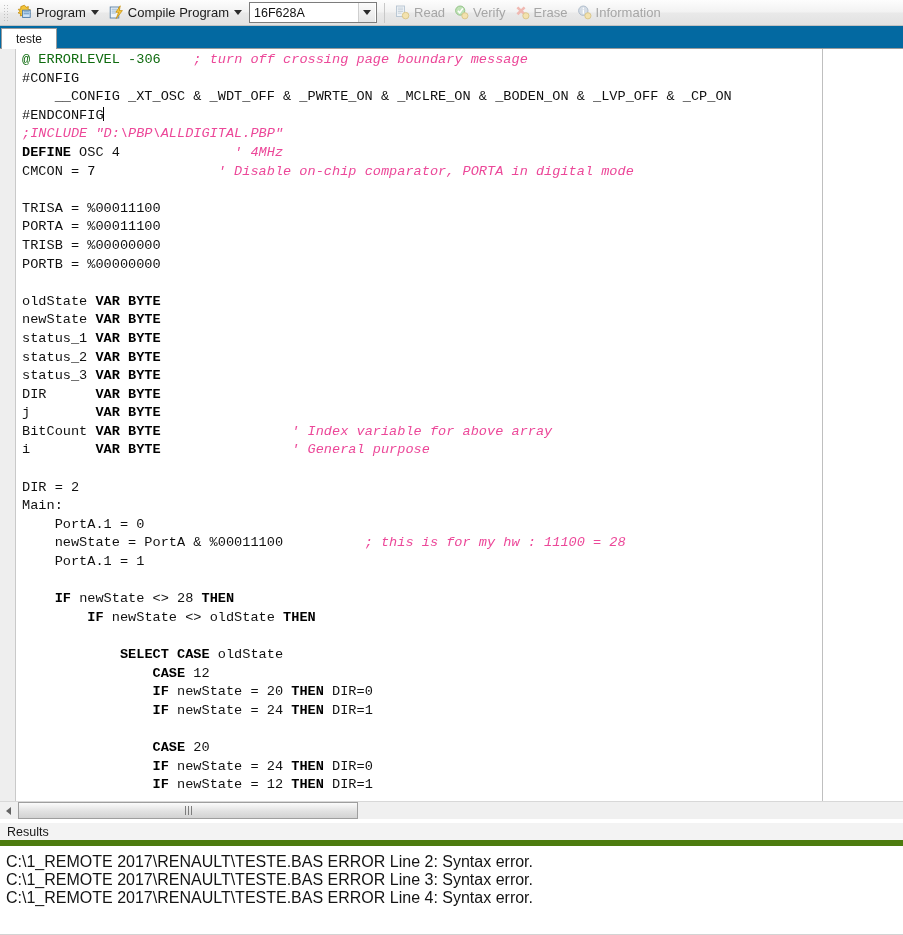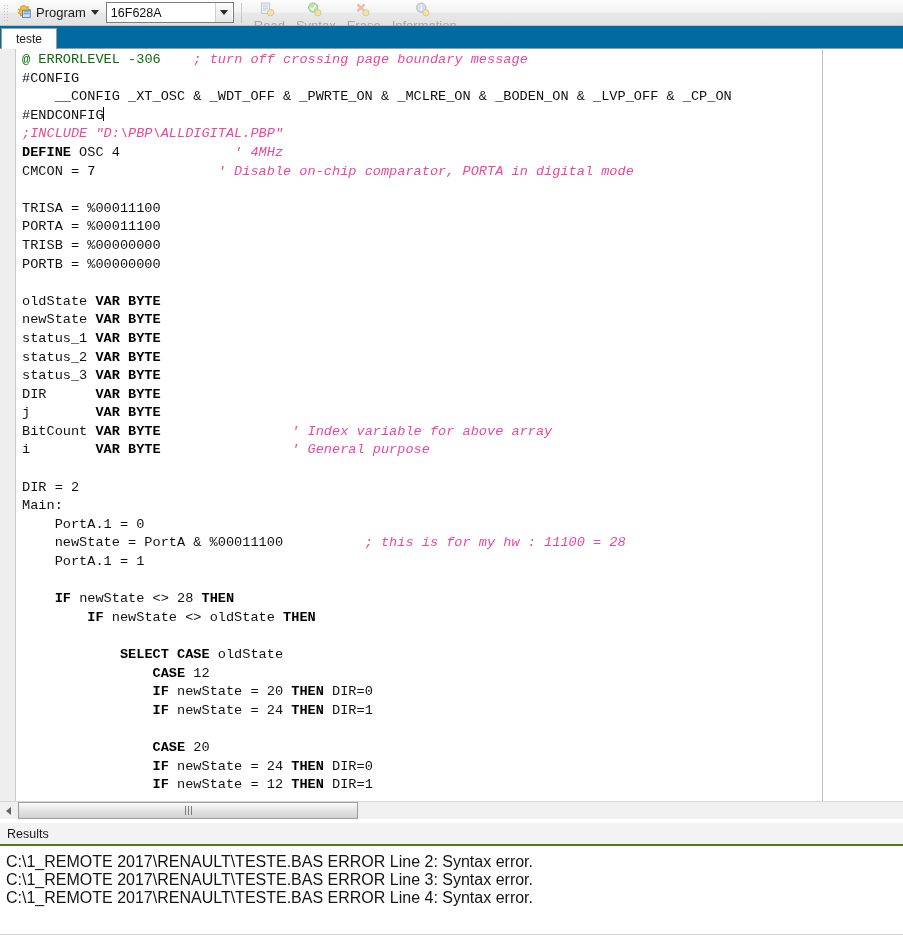--- a/index.html
+++ b/index.html
@@ -26,21 +26,21 @@
     background-image: radial-gradient(#b9b9b9 38%, transparent 40%);
     background-size: 3px 3px;
     background-position: 0 0;
     opacity: .85;
   }
   .tb-item {
     display: flex; align-items: center; height: 24px;
     padding: 0 4px; font-size: 13px; color: #1b1b1b;
     white-space: nowrap; cursor: default;
   }
-  .tb-item.disabled { color: #a6a6a6; flex-direction: column; }
+  .tb-item.disabled { color: #a6a6a6; }
   .tb-label { margin-left: 3px; }
   .caret {
     display: inline-block; margin-left: 5px; margin-right: 1px;
     width: 0; height: 0; border-left: 4px solid transparent;
     border-right: 4px solid transparent; border-top: 5px solid #2b2b2b;
   }
   .tb-sep {
     width: 1px; height: 20px; margin: 0 5px 0 7px;
     background: #c8c8c8;
   }
@@ -132,21 +132,21 @@
   }
   .sb-grip {
     width: 7px; height: 9px;
     background-image: linear-gradient(to right, #7d7d7d 1px, transparent 1px);
     background-size: 3px 100%;
   }
 
   
   .results-hdr {
     position: absolute; left: 0; top: 823px; width: 903px; height: 23px;
-    background: #f3f3f3; border-bottom: 2px solid #4d7c0f;
+    background: #f3f3f3; border-bottom: 6px solid #4d7c0f;
     display: flex; align-items: center; padding-left: 7px;
     font-size: 12.5px; color: #171717;
   }
   .results-body {
     position: absolute; left: 0; top: 846px; width: 903px; height: 89px;
     background: #ffffff; padding: 7px 0 0 6px;
   }
   .res-line {
     font-size: 16px; color: #141414; line-height: 18px;
     white-space: nowrap;
@@ -170,20 +170,31 @@
           <path d="M8.5 1.2 L10 3.3 L12.4 2.6 L12 5.1 L14.4 5.9 L12.6 7.6 L14.2 9.6 L11.7 9.9 L11.8 12.4 L9.5 11.3 L8 13.4 L6.8 11.2 L4.4 12 L4.6 9.5 L2.1 9 L3.8 7.3 L2.3 5.3 L4.8 5.1 L4.8 2.6 Z" fill="#f5c537" stroke="#c08a10" stroke-width=".8"></path>
           <rect x="6.6" y="6.2" width="7.6" height="7.2" fill="#cfe4f7" stroke="#4a79a8" stroke-width=".9"></rect>
           <rect x="7.6" y="7.3" width="5.6" height="1.1" fill="#6d9bc6"></rect>
           <rect x="7.6" y="9.2" width="5.6" height="1.1" fill="#6d9bc6"></rect>
         </svg>
       </span>
       <span class="tb-label">Program</span>
       <span class="caret"></span>
     </div>
 
+    <div class="tb-item">
+      <span class="ico">
+        <svg width="17" height="17" viewBox="0 0 17 17">
+          <rect x="2.2" y="3" width="8.6" height="11" fill="#eef4fa" stroke="#5a7fa4" stroke-width=".9"></rect>
+          <path d="M3.6 5.2 h5.8 M3.6 7.1 h5.8 M3.6 9 h4.2" stroke="#8fb0cd" stroke-width=".9"></path>
+          <path d="M12.2 1.8 L7.9 8.3 L10.6 8.3 L8.2 14.6 L14.4 6.6 L11.4 6.6 Z" fill="#f7c73e" stroke="#c9920f" stroke-width=".8"></path>
+        </svg>
+      </span>
+      <span class="tb-label">Compile Program</span>
+      <span class="caret"></span>
+    </div>
 
     <div class="combo">
       <span>16F628A</span>
       <span class="combo-btn">
         <span class="combo-arrow"></span>
       </span>
     </div>
 
     <div class="tb-sep"></div>
 
@@ -199,21 +210,21 @@
     </div>
 
     <div class="tb-item disabled">
       <span class="ico">
         <svg width="17" height="17" viewBox="0 0 17 17">
           <circle cx="7.2" cy="6.6" r="4.6" fill="#bfe2b6" stroke="#8fc083" stroke-width=".9"></circle>
           <path d="M4.9 6.8 L6.7 8.8 L9.8 4.4" stroke="#ffffff" stroke-width="1.6" fill="none"></path>
           <circle cx="11.9" cy="11.8" r="3.1" fill="#f3e2ae" stroke="#d8c487" stroke-width=".9"></circle>
         </svg>
       </span>
-      <span class="tb-label">Syntax</span>
+      <span class="tb-label">Verify</span>
     </div>
 
     <div class="tb-item disabled">
       <span class="ico">
         <svg width="17" height="17" viewBox="0 0 17 17">
           <path d="M3.4 3.4 L10.6 10.2 M10.6 3.4 L3.4 10.2" stroke="#f0b9b2" stroke-width="2.6"></path>
           <circle cx="11.9" cy="11.8" r="3.1" fill="#f3e2ae" stroke="#d8c487" stroke-width=".9"></circle>
         </svg>
       </span>
       <span class="tb-label">Erase</span>

